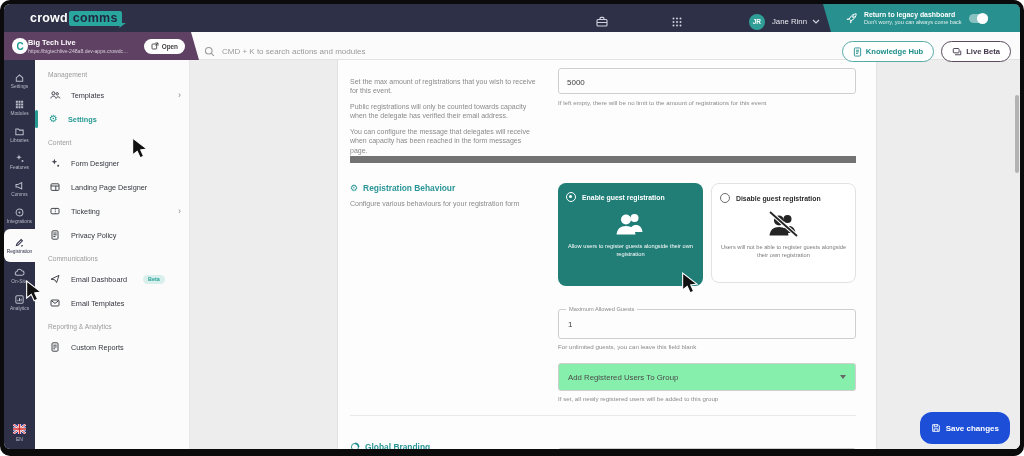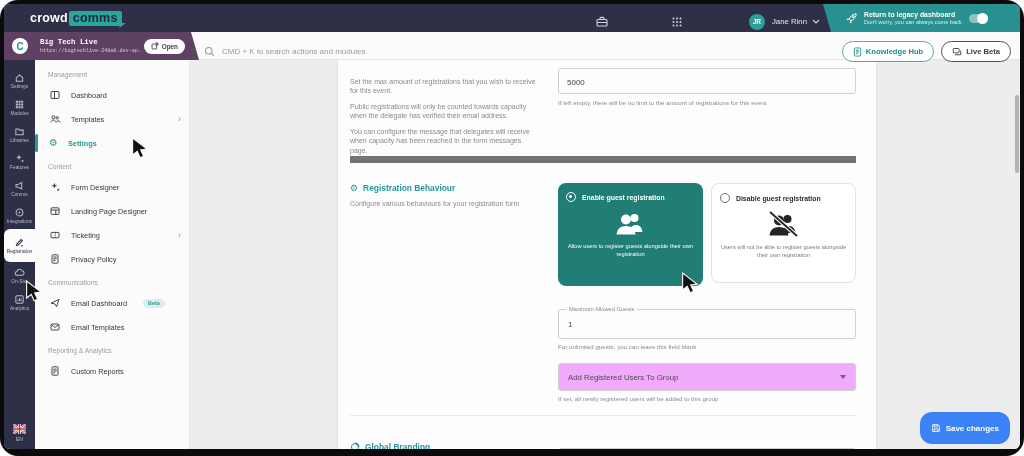--- a/index.html
+++ b/index.html
@@ -1,17 +1,17 @@
 <!DOCTYPE html>
 <html><head>
 <meta charset="utf-8">
 <style>
   * { box-sizing: border-box; margin: 0; padding: 0; }
   html,body { width:1024px; height:456px; background:#fff; font-family:"Liberation Sans", sans-serif; }
-  .frame { width:1024px; height:456px; background:#0b0b0b; border-radius:18px; padding:4px 4px 7px; position:relative; overflow:hidden; }
+  .frame { width:1024px; height:456px; background:#0b0b0b; border-radius:10px; padding:4px 4px 7px; position:relative; overflow:hidden; }
   .app { width:1016px; height:445px; border-radius:6px; overflow:hidden; display:flex; flex-direction:column; background:#ededee; position:relative; }
 
   
   .topbar { height:28px; background:#2d3047; flex:none; position:relative; display:flex; align-items:center; z-index:3; }
   .logo { margin-left:26px; font-size:12.5px; font-weight:600; color:#fff; letter-spacing:.2px; display:flex; align-items:center; }
   .logo .tag { background:#29a79e; color:#20293f; border-radius:2px; padding:0 4px 1px; margin-left:1px; position:relative; }
   .logo .tag::after { content:''; position:absolute; right:-3px; bottom:-2px; width:0; height:0; border-left:5px solid #29a79e; border-bottom:5px solid transparent; transform:skewX(-20deg); }
   .topbar-right { position:absolute; right:200px; top:0; height:35px; display:flex; align-items:center; }
   .tb-icon { display:flex; align-items:center; color:#cfd2dd; }
   .avatar { width:16px; height:16px; border-radius:50%; background:#2f9e96; color:#fff; font-size:6.5px; font-weight:700; display:flex; align-items:center; justify-content:center; }
@@ -22,21 +22,21 @@
   .legacy-title { color:#fff; font-size:6.9px; font-weight:700; line-height:1.2; }
   .legacy-sub { color:rgba(255,255,255,.85); font-size:5.6px; }
   .toggle { margin-left:7px; width:19px; height:9px; border-radius:5px; background:rgba(255,255,255,.45); position:relative; flex:none; }
   .toggle-knob { position:absolute; right:0; top:-1px; width:11px; height:11px; border-radius:50%; background:#fff; }
 
   
   .row2 { height:28px; flex:none; display:flex; position:relative; z-index:2; }
   .eventbar { width:186px; background:#5e4163; display:flex; align-items:center; padding:0 5px 0 8px; position:relative; flex:none; }
   .eventbar::after { content:''; position:absolute; right:-5px; top:0; height:28px; width:12px; background:#5e4163; transform:skewX(16deg); }
   .clogo { width:16px; height:16px; border-radius:50%; background:#fff; color:#1c9a90; font-size:10px; font-weight:800; display:flex; align-items:center; justify-content:center; flex:none; }
-  .event-meta { margin-left:12px; min-width:0; flex:1;font-family:Liberation Mono, monospace; }
+  .event-meta { margin-left:0; min-width:0; flex:1; }
   .event-name { color:#fff; font-size:7.4px; font-weight:700; line-height:1.25; white-space:nowrap; }
   .event-url { color:rgba(255,255,255,.72); font-size:5.1px; white-space:nowrap; overflow:hidden; text-overflow:ellipsis; max-width:102px; }
   .open-btn { position:relative; z-index:1; background:#fff; border:none; border-radius:9px; height:15px; padding:0 7px; font-size:6.4px; font-weight:700; color:#3d3d3d; display:flex; align-items:center; gap:3px; }
   .toolbar { flex:1; background:#fbfbfb; border-bottom:1px solid #e3e3e3; display:flex; align-items:center; padding:12px 9px 0 14px; }
   .search-wrap { flex:1; display:flex; align-items:center; gap:7px; }
   .search-input { border:none; outline:none; background:transparent; font-size:8px; color:#555; width:400px; font-family:"Liberation Sans", sans-serif; }
   .search-input::placeholder { color:#9a9a9a; }
   .pill-btn { height:21px; border-radius:11px; background:#fff; display:flex; align-items:center; gap:4px; padding:0 10px; font-size:7.6px; font-weight:700; margin-left:7px; }
   .kh-btn { border:1px solid #55aaa5; color:#1f8f8a; }
   .lc-btn { border:1px solid #5a4a5e; color:#41384a; }
@@ -77,26 +77,26 @@
   .card-head { display:flex; align-items:center; gap:6px; font-size:6.9px; font-weight:700; }
   .radio { width:10px; height:10px; border-radius:50%; flex:none; position:relative; }
   .radio.on { border:1.3px solid #fff; }
   .radio.on::after { content:''; position:absolute; left:2px; top:2px; width:3.4px; height:3.4px; border-radius:50%; background:#fff; }
   .radio.off { border:1.3px solid #6d6d6d; }
   .card-icon { margin:8px auto 6px; }
   .card-desc { font-size:5.7px; line-height:1.35; text-align:center; }
   .card.white .card-desc { color:#7c7c7c; }
   .notch { position:relative; border:1px solid #cfcfcf; border-radius:3px; height:30px; display:flex; align-items:center; padding:0 9px; font-size:8px; color:#3e3e3e; margin-top:23px; background:#fdfdfd; }
   .notch-label { position:absolute; top:-4px; left:7px; font-size:5.7px; color:#8a8a8a; background:#fdfdfd; padding:0 3px; }
-  .select { border:1px solid #cfcfcf; border-radius:3px; height:28px; display:flex; align-items:center; justify-content:space-between; padding:0 9px; font-size:7.8px; color:#4b4b4b; margin-top:13px; background:#f0abfc; }
+  .select { border:1px solid #cfcfcf; border-radius:3px; height:28px; display:flex; align-items:center; justify-content:space-between; padding:0 9px; font-size:7.8px; color:#4b4b4b; margin-top:13px; background:#86efac; }
   .caret { width:0; height:0; border-left:3.5px solid transparent; border-right:3.5px solid transparent; border-top:4.5px solid #666; }
   .row3c { padding-top:20px; }
   .row3c .col-field { padding-top:12px; }
   .scroll-thumb { position:absolute; right:1px; top:35px; width:4px; height:78px; background:#b3b3b3; border-radius:2px; }
-  .save-btn { position:absolute; right:10px; bottom:5px; height:24px; border-radius:12px; background:#3b82f6; color:#fff; font-size:8px; font-weight:700; display:flex; align-items:center; gap:5px; padding:16px 11px; border:none; z-index:5; }
+  .save-btn { position:absolute; right:10px; bottom:5px; height:24px; border-radius:12px; background:#1d4ed8; color:#fff; font-size:8px; font-weight:700; display:flex; align-items:center; gap:5px; padding:16px 11px; border:none; z-index:5; }
   .cursor { position:absolute; z-index:50; pointer-events:none; }
   svg { display:block; }
 </style>
 </head>
 <body>
 
 <div class="frame">
   <div class="app">
 
     <header class="topbar">
@@ -259,27 +259,20 @@
               <path d="M0 0l13 10M13 0L0 10" stroke="#d02b2b" stroke-width="1"></path>
               <path d="M6.5 0v10M0 5h13" stroke="#fff" stroke-width="3"></path>
               <path d="M6.5 0v10M0 5h13" stroke="#d02b2b" stroke-width="1.6"></path>
             </svg>
           <span>EN</span>
         </div>
       </nav>
 
       <aside class="sidebar">
         <div class="sec-title">Management</div>
-        <div class="side-item">
-          <svg width="12" height="12" viewBox="0 0 12 12" fill="none" stroke="#43464e" stroke-width="1">
-              <rect x="2" y="2.5" width="8" height="7" rx="1"></rect>
-              <path d="M5.5 2.5v7"></path>
-            </svg>
-          <span>Dashboard</span>
-        </div>
         <div class="side-item">
           <svg width="12" height="12" viewBox="0 0 12 12" fill="none" stroke="#43464e" stroke-width="1">
               <circle cx="4.4" cy="4.3" r="1.5"></circle>
               <circle cx="8.2" cy="4.8" r="1.2"></circle>
               <path d="M2 9.4c0-1.4 1.1-2.3 2.4-2.3s2.4.9 2.4 2.3M7.4 9.4c.2-1 .9-1.6 1.8-1.6s1.6.6 1.8 1.6"></path>
             </svg>
           <span>Templates</span>
           <span class="chev">›</span>
         </div>
         <div class="side-item active">

